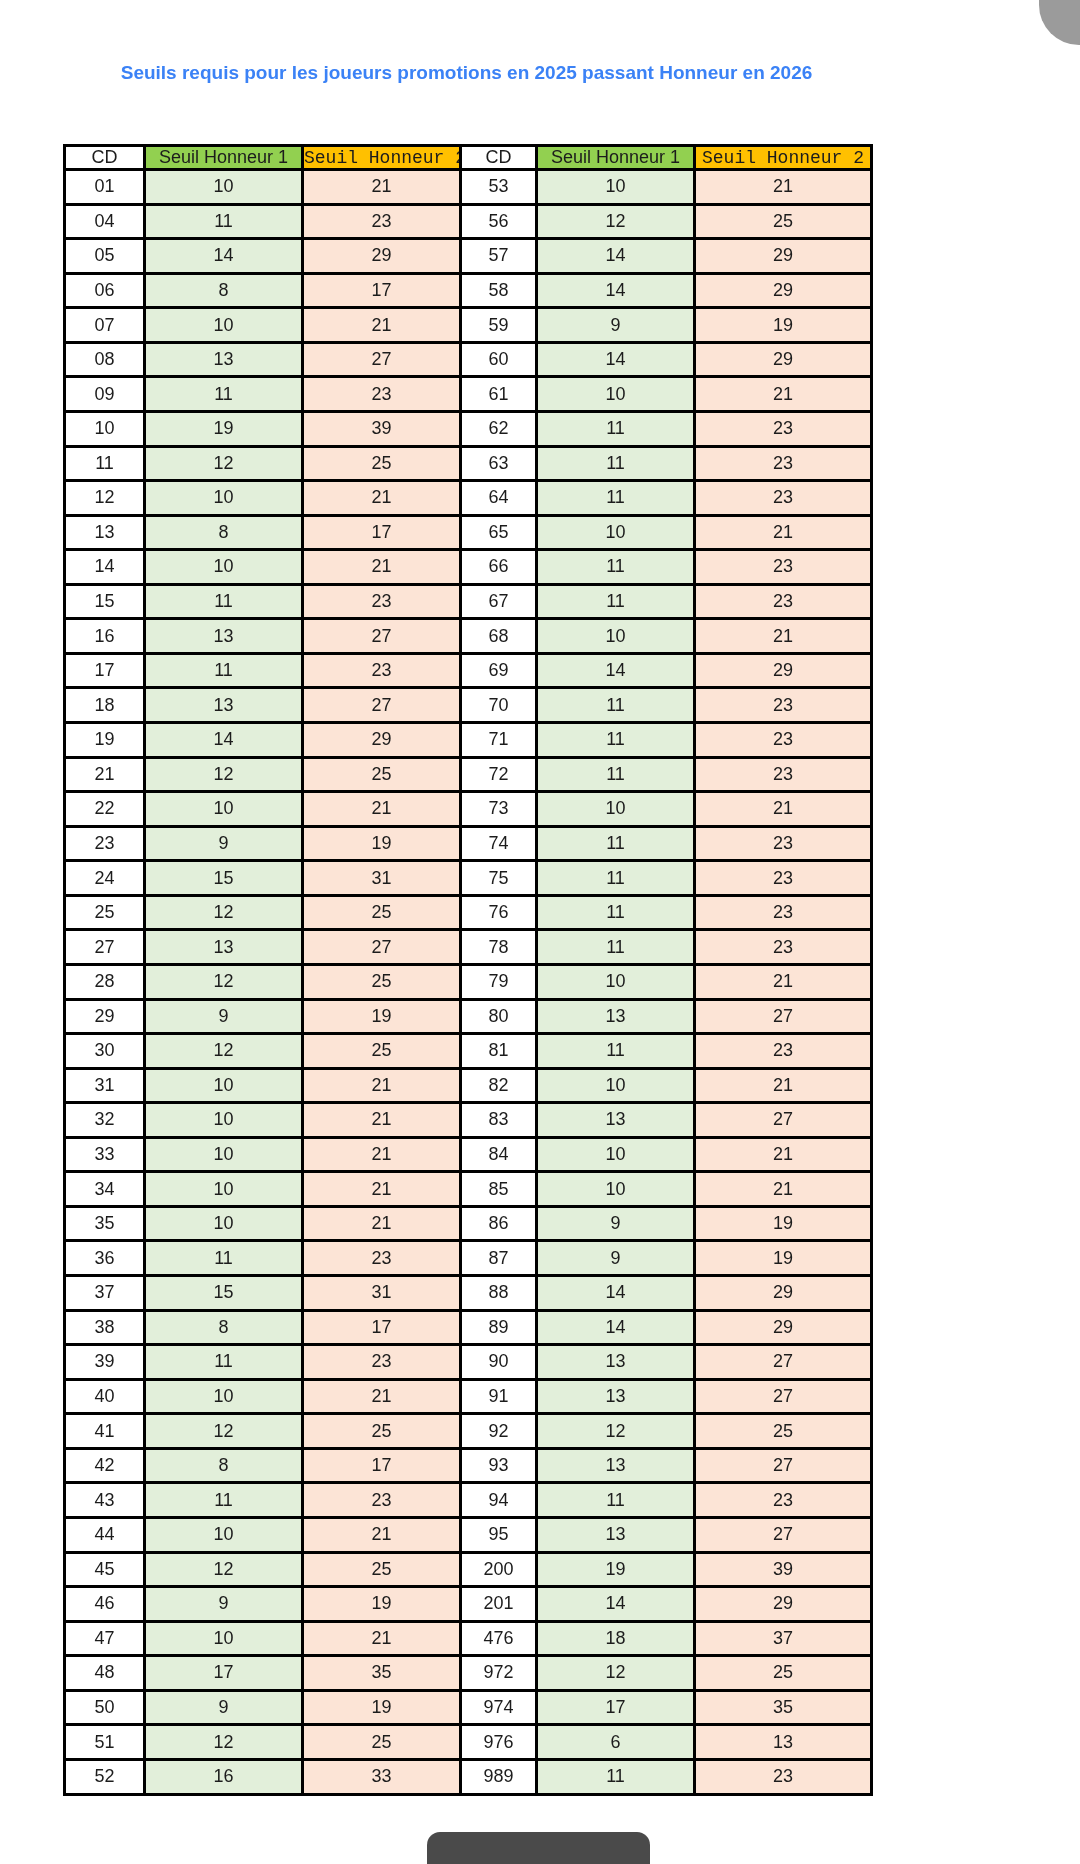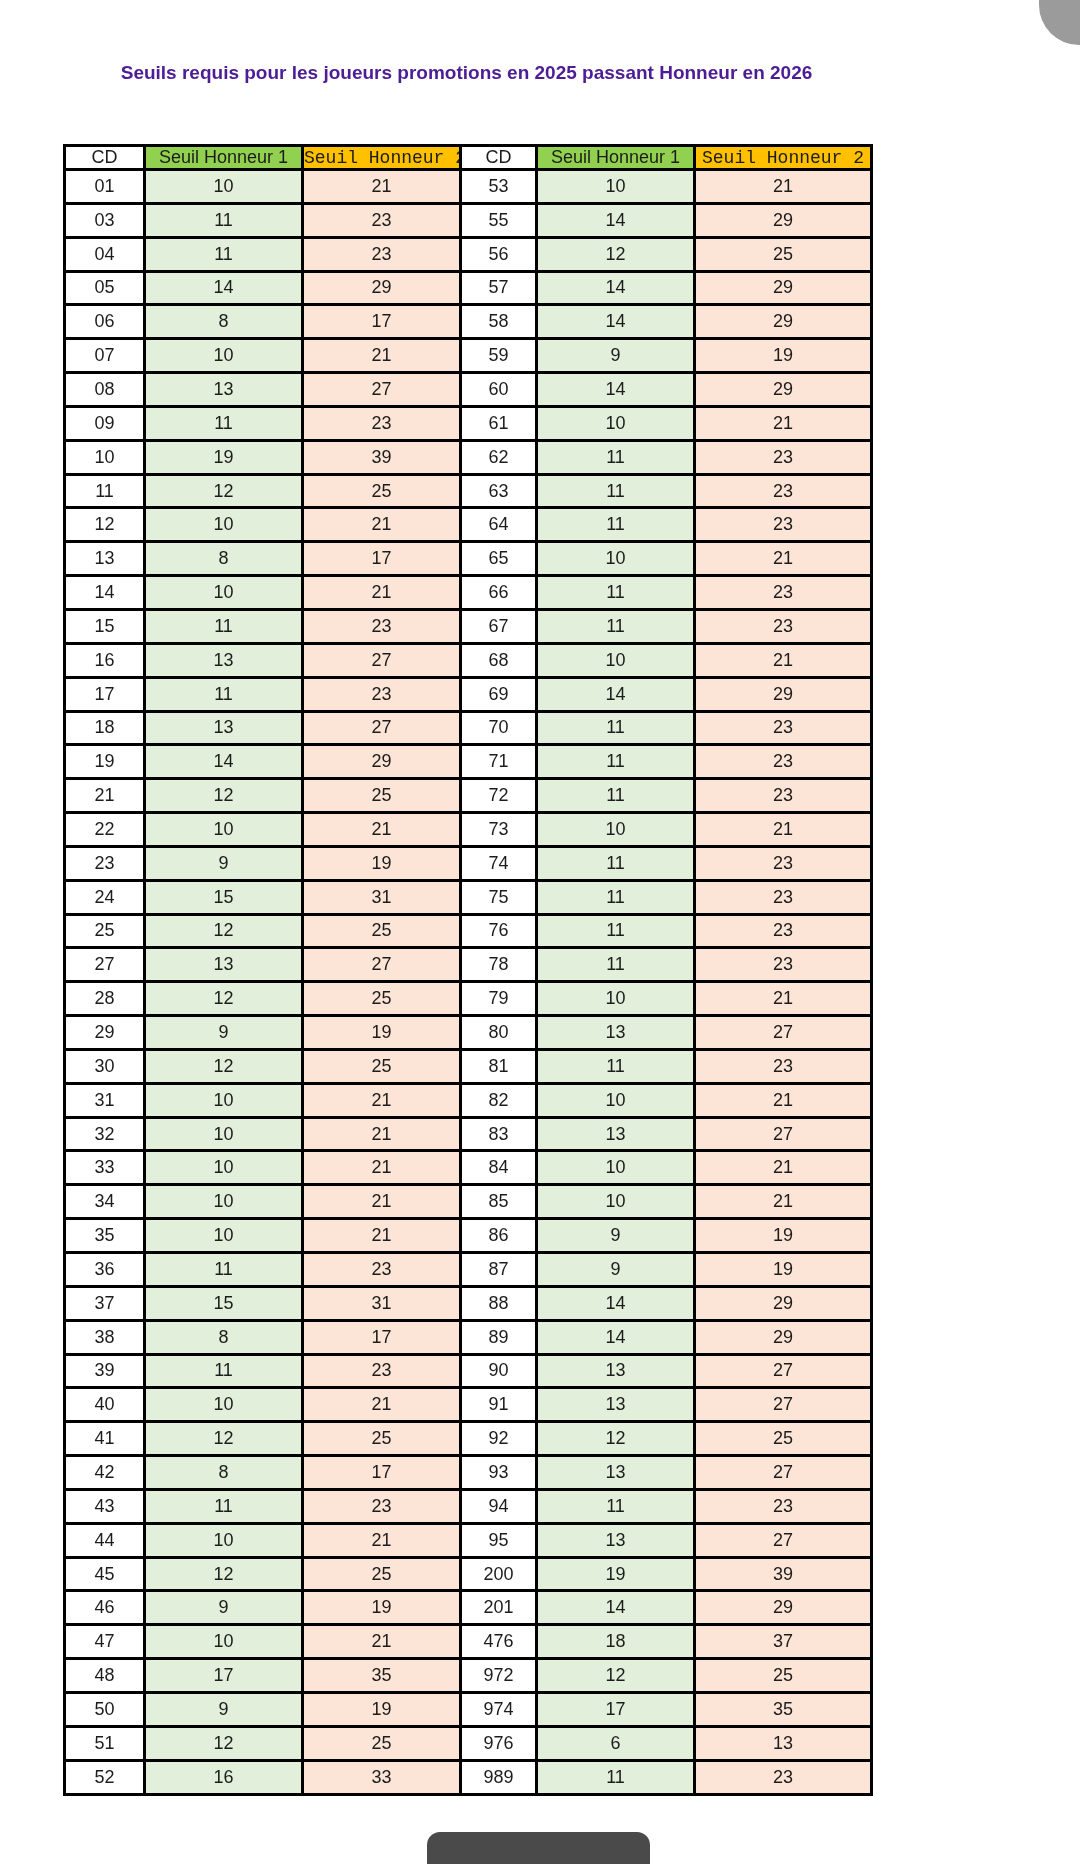--- a/index.html
+++ b/index.html
@@ -16,21 +16,21 @@
     color: #1a1a1a;
   }
   .page-title {
     position: absolute;
     top: 62px;
     left: 63px;
     width: 807px;
     text-align: center;
     font-size: 19px;
     font-weight: bold;
-    color: #4c1d95;
+    color: #3b82f6;
     letter-spacing: 0px;
   }
   table.seuils {
     position: absolute;
     left: 63px;
     top: 144px;
     width: 807px;
     height: 1652px;
     border-collapse: collapse;
     table-layout: fixed;
@@ -99,28 +99,20 @@
   <tbody>
       <tr>
         <td class="col-cd">01</td>
         <td class="col-s1">10</td>
         <td class="col-s2">21</td>
         <td class="col-cd">53</td>
         <td class="col-s1">10</td>
         <td class="col-s2">21</td>
       </tr>
       <tr>
-        <td class="col-cd">03</td>
-        <td class="col-s1">11</td>
-        <td class="col-s2">23</td>
-        <td class="col-cd">55</td>
-        <td class="col-s1">14</td>
-        <td class="col-s2">29</td>
-      </tr>
-      <tr>
         <td class="col-cd">04</td>
         <td class="col-s1">11</td>
         <td class="col-s2">23</td>
         <td class="col-cd">56</td>
         <td class="col-s1">12</td>
         <td class="col-s2">25</td>
       </tr>
       <tr>
         <td class="col-cd">05</td>
         <td class="col-s1">14</td>

